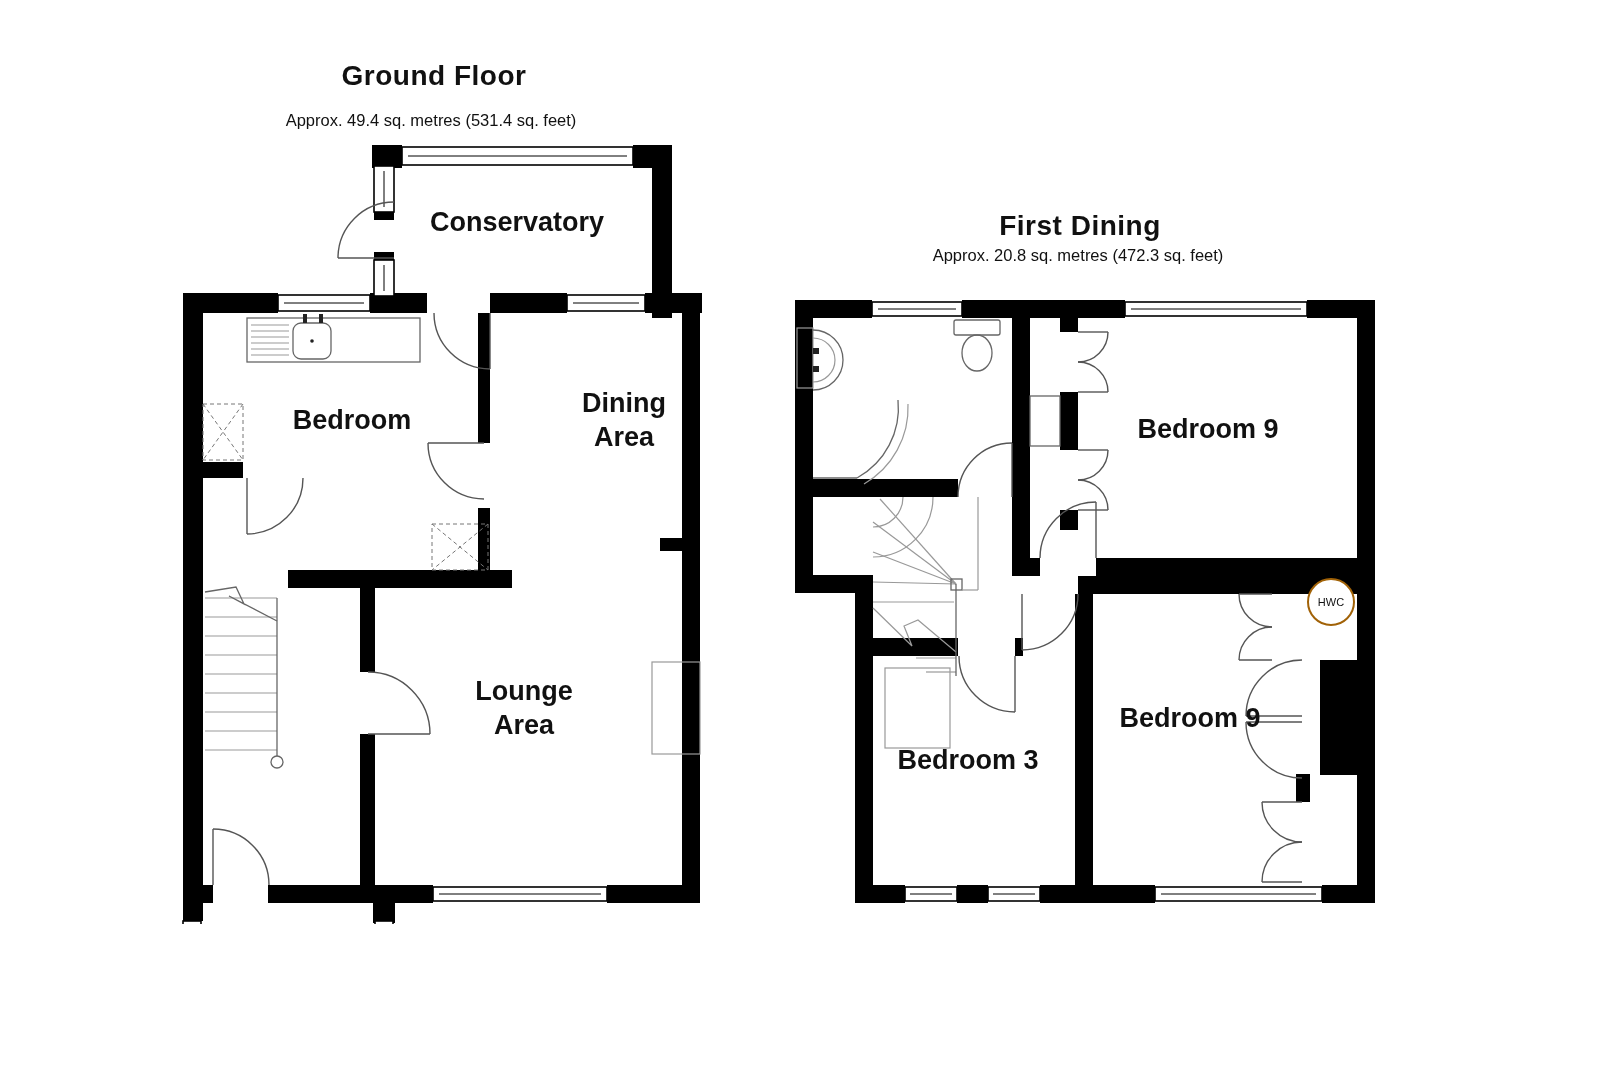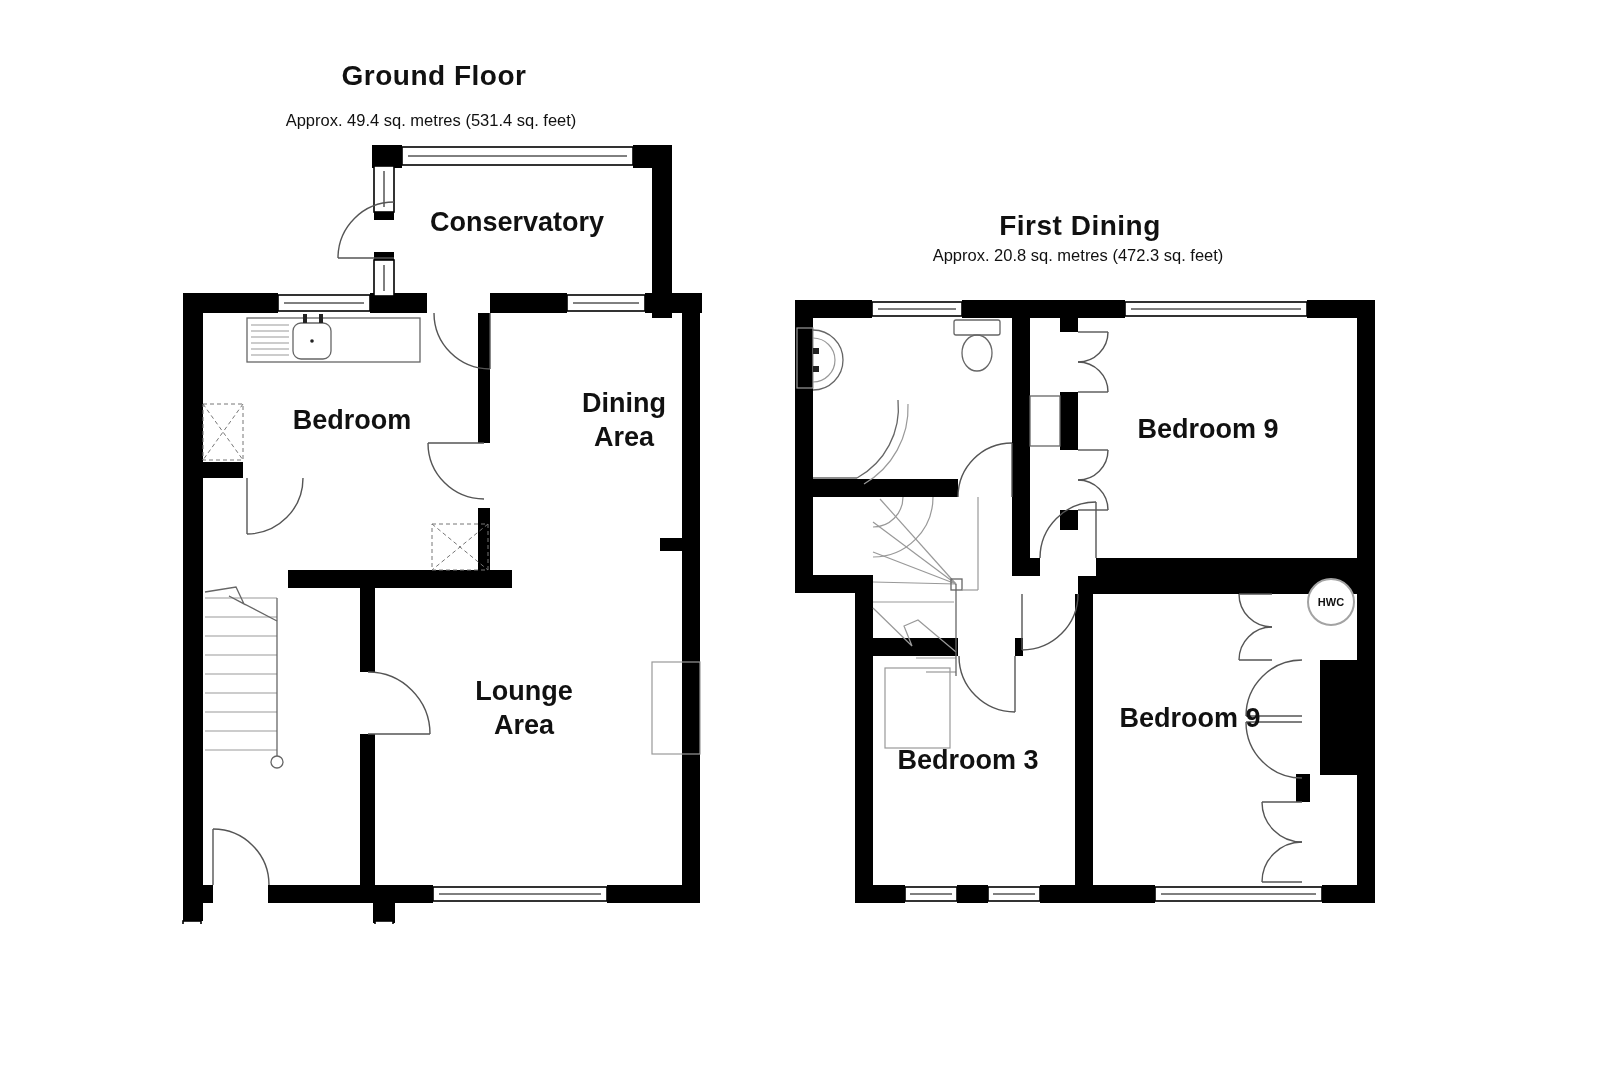--- a/index.html
+++ b/index.html
@@ -4,23 +4,23 @@
 <style>
   html,body{margin:0;padding:0;background:#fff;}
   #canvas{position:relative;width:1620px;height:924px;background:#ffffff;overflow:hidden;
           font-family:"Liberation Sans",sans-serif;color:#111;}
   .floor-title{position:absolute;transform:translate(-50%,-50%);font-size:28px;font-weight:bold;
                letter-spacing:.5px;white-space:nowrap;}
   .floor-sub{position:absolute;transform:translate(-50%,-50%);font-size:16.5px;font-weight:normal;
              white-space:nowrap;}
   .room-label{position:absolute;transform:translate(-50%,-50%);font-size:27px;font-weight:bold;
               text-align:center;white-space:pre-line;line-height:1.25;}
-  .hwc{position:absolute;width:44px;height:44px;border:2px solid #a3a3a3;border-radius:50%;
+  .hwc{position:absolute;width:44px;height:44px;border:2px solid #a16207;border-radius:50%;
        background:#fff;display:flex;align-items:center;justify-content:center;
-       font-size:11px;font-weight:bold;transform:translate(-50%,-50%);}
+       font-size:11px;font-weight:normal;transform:translate(-50%,-50%);}
   svg{position:absolute;left:0;top:0;}
   .wall{fill:#000;}
   .win rect{fill:#fff;stroke:#000;stroke-width:1.6;}
   .win line{stroke:#000;stroke-width:1;}
   .door{fill:none;stroke:#555;stroke-width:1.4;}
   .thin{fill:none;stroke:#666;stroke-width:1.3;}
   .lite{fill:none;stroke:#999;stroke-width:1.2;}
   .dash{fill:none;stroke:#777;stroke-width:1;stroke-dasharray:4 3;}
   .fixfill{fill:#222;}
 </style>

